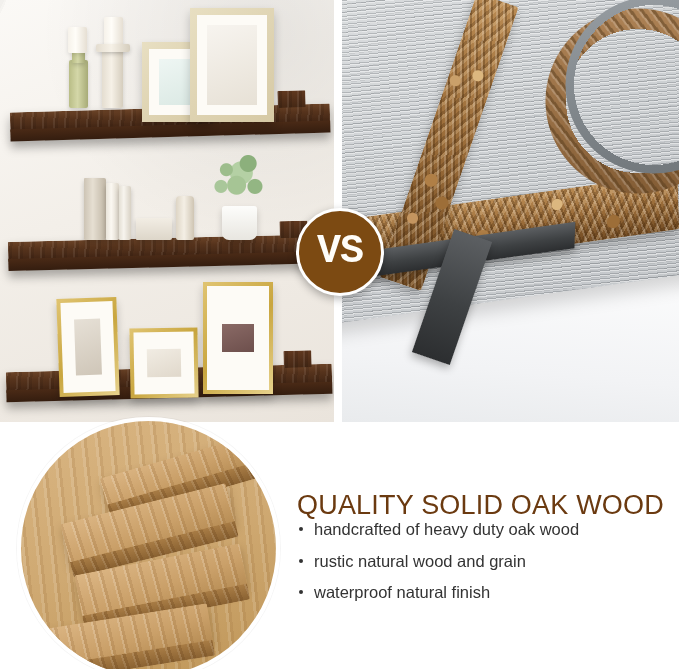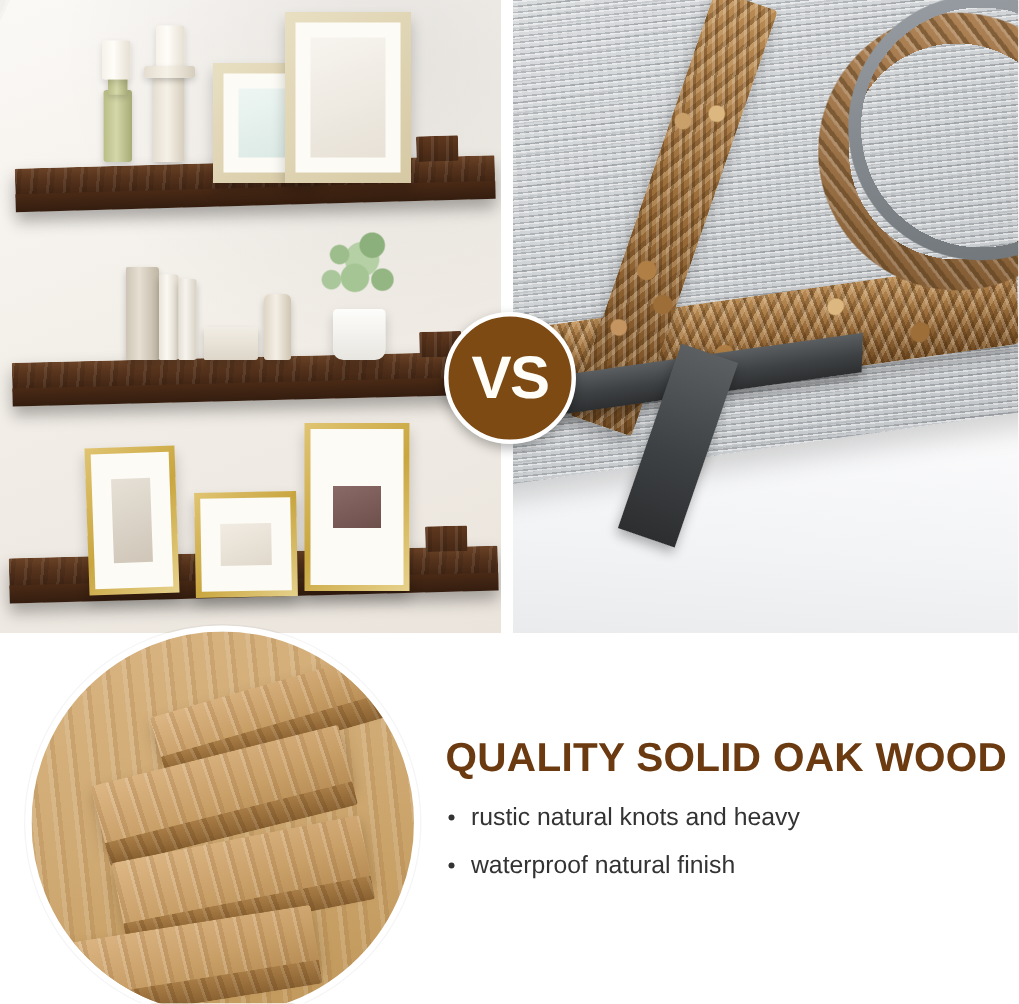--- a/index.html
+++ b/index.html
@@ -152,21 +152,21 @@
     position:absolute;left:296px;top:208px;width:88px;height:88px;border-radius:50%;
     background:#7c4a12;
     border:3px solid #ffffff;
     box-sizing:border-box;
     display:flex;align-items:center;justify-content:center;
     box-shadow:0 3px 8px rgba(0,0,0,.3);
     z-index:20;
   }
   .vs span{
     color:#fffdf8;font-weight:bold;font-size:40px;letter-spacing:-1px;
-    font-family:Liberation Sans, sans-serif;line-height:1;
+    font-family:Liberation Mono, monospace;line-height:1;
   }
 
   
   .info{position:absolute;left:0;top:422px;width:679px;height:247px;background:#ffffff;}
 
   .oakcircle{
     position:absolute;left:17px;top:417px;width:263px;height:263px;border-radius:50%;
     border:4px solid #ffffff;box-sizing:border-box;
     overflow:hidden;z-index:15;
     box-shadow:0 0 0 1px rgba(0,0,0,.04);
@@ -187,22 +187,22 @@
       repeating-linear-gradient(80deg, rgba(255,255,255,.1) 0 2px, rgba(110,72,32,.3) 2px 5px, rgba(0,0,0,0) 5px 11px),
       linear-gradient(180deg,#a87c45,#8a6232);
   }
   .p1{left:80px;top:36px;width:152px;height:30px;transform:rotate(-16deg);}
   .p2{left:42px;top:82px;width:170px;height:42px;transform:rotate(-14deg);}
   .p3{left:56px;top:138px;width:168px;height:44px;transform:rotate(-11deg);}
   .p4{left:10px;top:196px;width:180px;height:40px;transform:rotate(-9deg);}
 
   .copy{position:absolute;left:297px;top:490px;width:370px;z-index:16;}
   .headline{
-    color:#6b3a10;font-weight:bold;font-size:27px;letter-spacing:.2px;
-    white-space:nowrap;margin:0 0 16px 0;
+    color:#6b3a10;font-weight:normal;font-size:27px;letter-spacing:.2px;
+    white-space:nowrap;margin:0 0 0 0;
     font-family:"Liberation Sans", sans-serif;
   }
   .bullets{list-style:none;margin:0;padding:0;}
   .bullets li{
     color:#333333;font-size:16.5px;line-height:1.0;margin-bottom:15px;
     padding-left:17px;position:relative;white-space:nowrap;
   }
   .bullets li:before{
     content:"";position:absolute;left:2px;top:6px;width:4px;height:4px;border-radius:50%;background:#333333;
   }
@@ -307,18 +307,19 @@
         <div class="side"></div>
       </div>
     <div class="plank p4">
         <div class="side"></div>
       </div>
   </div>
 
   <div class="copy">
     <div class="headline">QUALITY SOLID OAK WOOD</div>
     <ul class="bullets">
-      <li>rustic natural knots and heavy</li>
+      <li>handcrafted of heavy duty oak wood</li>
+      <li>rustic natural wood and grain</li>
       <li>waterproof natural finish</li>
     </ul>
   </div>
 
 </div>
 
 </body></html>

